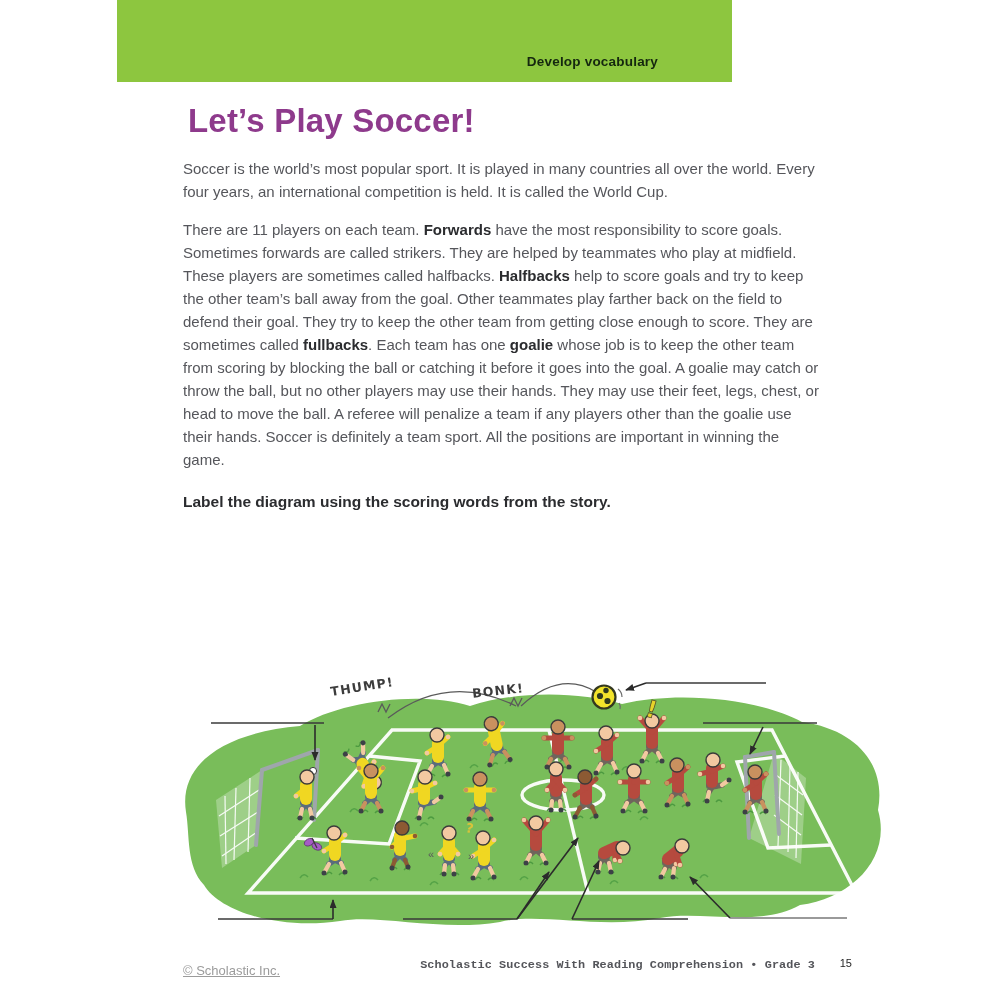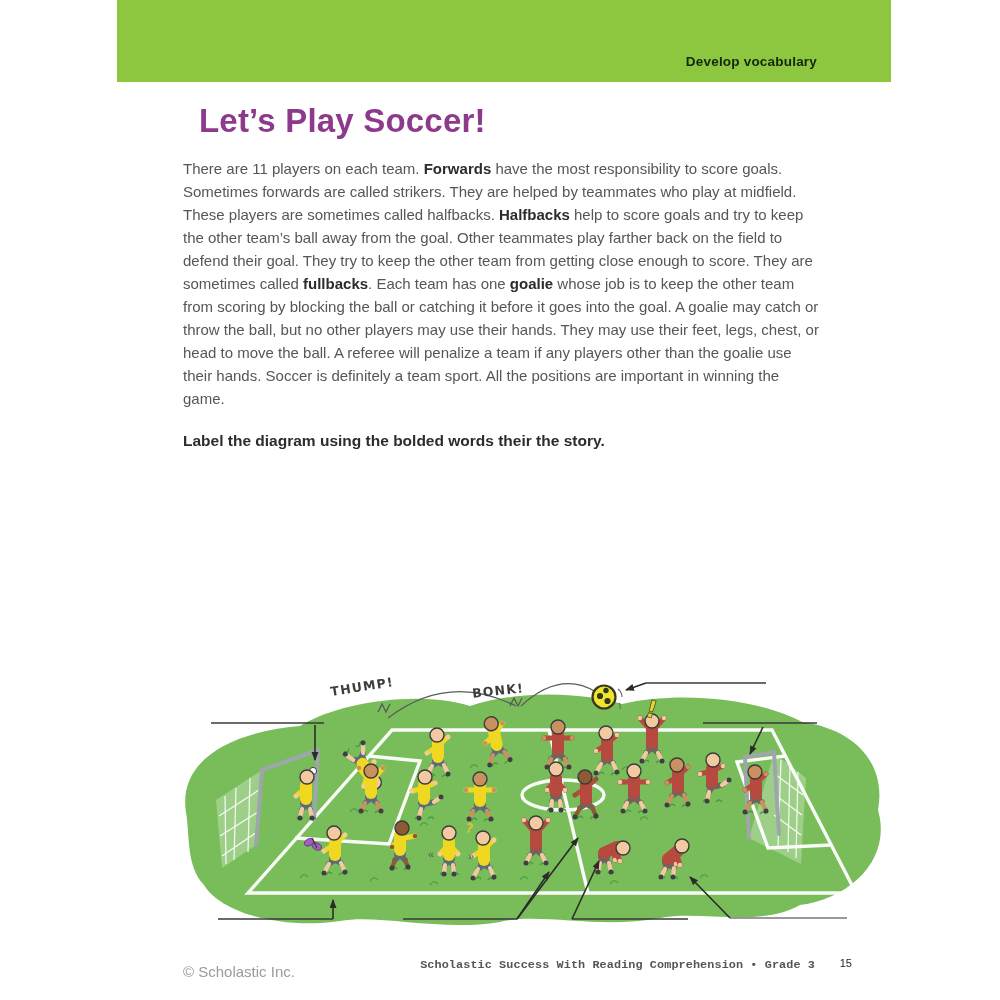--- a/index.html
+++ b/index.html
@@ -1,50 +1,51 @@
 <!DOCTYPE html>
 <html><head>
 <meta charset="utf-8">
 <style>
   html,body{margin:0;padding:0;}
   body{
     width:1000px;height:1000px;background:#ffffff;position:relative;overflow:hidden;
     font-family:"Liberation Sans",sans-serif;
   }
   .header-bar{
-    position:absolute;left:117px;top:0;width:774px;height:82px;
+    position:absolute;left:117px;top:0;width:615px;height:82px;
     display:flex;align-items:flex-end;justify-content:flex-end;
     padding:0 74px 13px 0;box-sizing:border-box;
   }
   .header-tag{font-size:13.5px;font-weight:bold;color:#15270f;letter-spacing:.2px;}
   .content{position:absolute;left:183px;top:102px;width:640px;}
-  .title{font-size:33px;font-weight:bold;margin:0 0 17px 16px;letter-spacing:.2px;}
+  .title{font-size:33px;font-weight:bold;margin:0 0 17px 5px;letter-spacing:.2px;}
   .para{font-size:15px;line-height:23px;color:#55565b;margin:0 0 15px 0;}
   .para b{color:#2b2c2f;}
   .instruction{font-size:15.5px;line-height:22px;font-weight:bold;color:#2b2c2f;margin:20px 0 0 0;}
   svg.diagram{position:absolute;left:0;top:0;pointer-events:none;}
   svg.diagram [data-interactable="true"]{pointer-events:auto;cursor:text;}
-  .footer-copy{position:absolute;left:183px;top:963px;font-size:15px;color:#9b9b9b;}
+  .footer-copy{position:absolute;left:183px;top:963px;font-size:13px;color:#9b9b9b;text-decoration:underline;}
   .footer-series{position:absolute;right:185px;top:958px;font-size:11.8px;font-weight:bold;color:#54555a;letter-spacing:.1px;font-family:Liberation Mono, monospace;}
   .footer-page{position:absolute;right:148px;top:957px;font-size:11px;font-weight:normal;color:#1f1f1f;}
   .sound-text{font-weight:bold;letter-spacing:1.2px;fill:#3c3c3c;font-size:12.5px;font-family:"DejaVu Sans",sans-serif;}
 </style>
 </head>
 <body>
 
 <div class="header-bar" data-interactable="false" style="background: rgb(141, 198, 63);">
   <span class="header-tag" data-interactable="false">Develop vocabulary</span>
 </div>
 
 <div class="content" data-interactable="false">
   <h1 class="title" data-interactable="false" style="color: rgb(142, 58, 140);">Let’s Play Soccer!</h1>
   <div id="story" data-interactable="false">
+      <p class="para" data-interactable="false"><span>Soccer is the world’s most popular sport. It is played in many countries all over the world. Every four years, an international competition is held. It is called the World Cup.</span></p>
       <p class="para" data-interactable="false"><span>There are 11 players on each team. </span><b>Forwards</b><span> have the most responsibility to score goals. Sometimes forwards are called strikers. They are helped by teammates who play at midfield. These players are sometimes called halfbacks. </span><b>Halfbacks</b><span> help to score goals and try to keep the other team’s ball away from the goal. Other teammates play farther back on the field to defend their goal. They try to keep the other team from getting close enough to score. They are sometimes called </span><b>fullbacks</b><span>. Each team has one </span><b>goalie</b><span> whose job is to keep the other team from scoring by blocking the ball or catching it before it goes into the goal. A goalie may catch or throw the ball, but no other players may use their hands. They may use their feet, legs, chest, or head to move the ball. A referee will penalize a team if any players other than the goalie use their hands. Soccer is definitely a team sport. All the positions are important in winning the game.</span></p>
     </div>
-  <p class="instruction" data-interactable="false">Label the diagram using the bolded words their the story.</p>
+  <p class="instruction" data-interactable="false">Label the diagram using the scoring words from the story.</p>
 </div>
 
 <svg class="diagram" width="1000" height="1000" viewBox="0 0 1000 1000" data-interactable="false">
   <defs>
     <marker id="ah" markerUnits="userSpaceOnUse" markerWidth="11" markerHeight="9" refX="8" refY="3.5" orient="auto">
       <path d="M0,0 L9,3.5 L0,7 Z" fill="#2b2b2b"></path>
     </marker>
   </defs>
 
   <path data-interactable="false" d="M 186,812 C 178,762 228,732 300,726 C 338,702 420,690 470,706 C 520,690 580,692 622,704 C 682,690 762,700 802,722 C 860,730 886,768 878,810 C 892,858 852,898 800,905 C 760,928 700,910 660,918 C 600,930 540,912 500,922 C 440,932 380,914 340,921 C 280,930 220,912 204,885 C 186,866 190,836 186,812 Z" fill="#79bd5a"></path>

